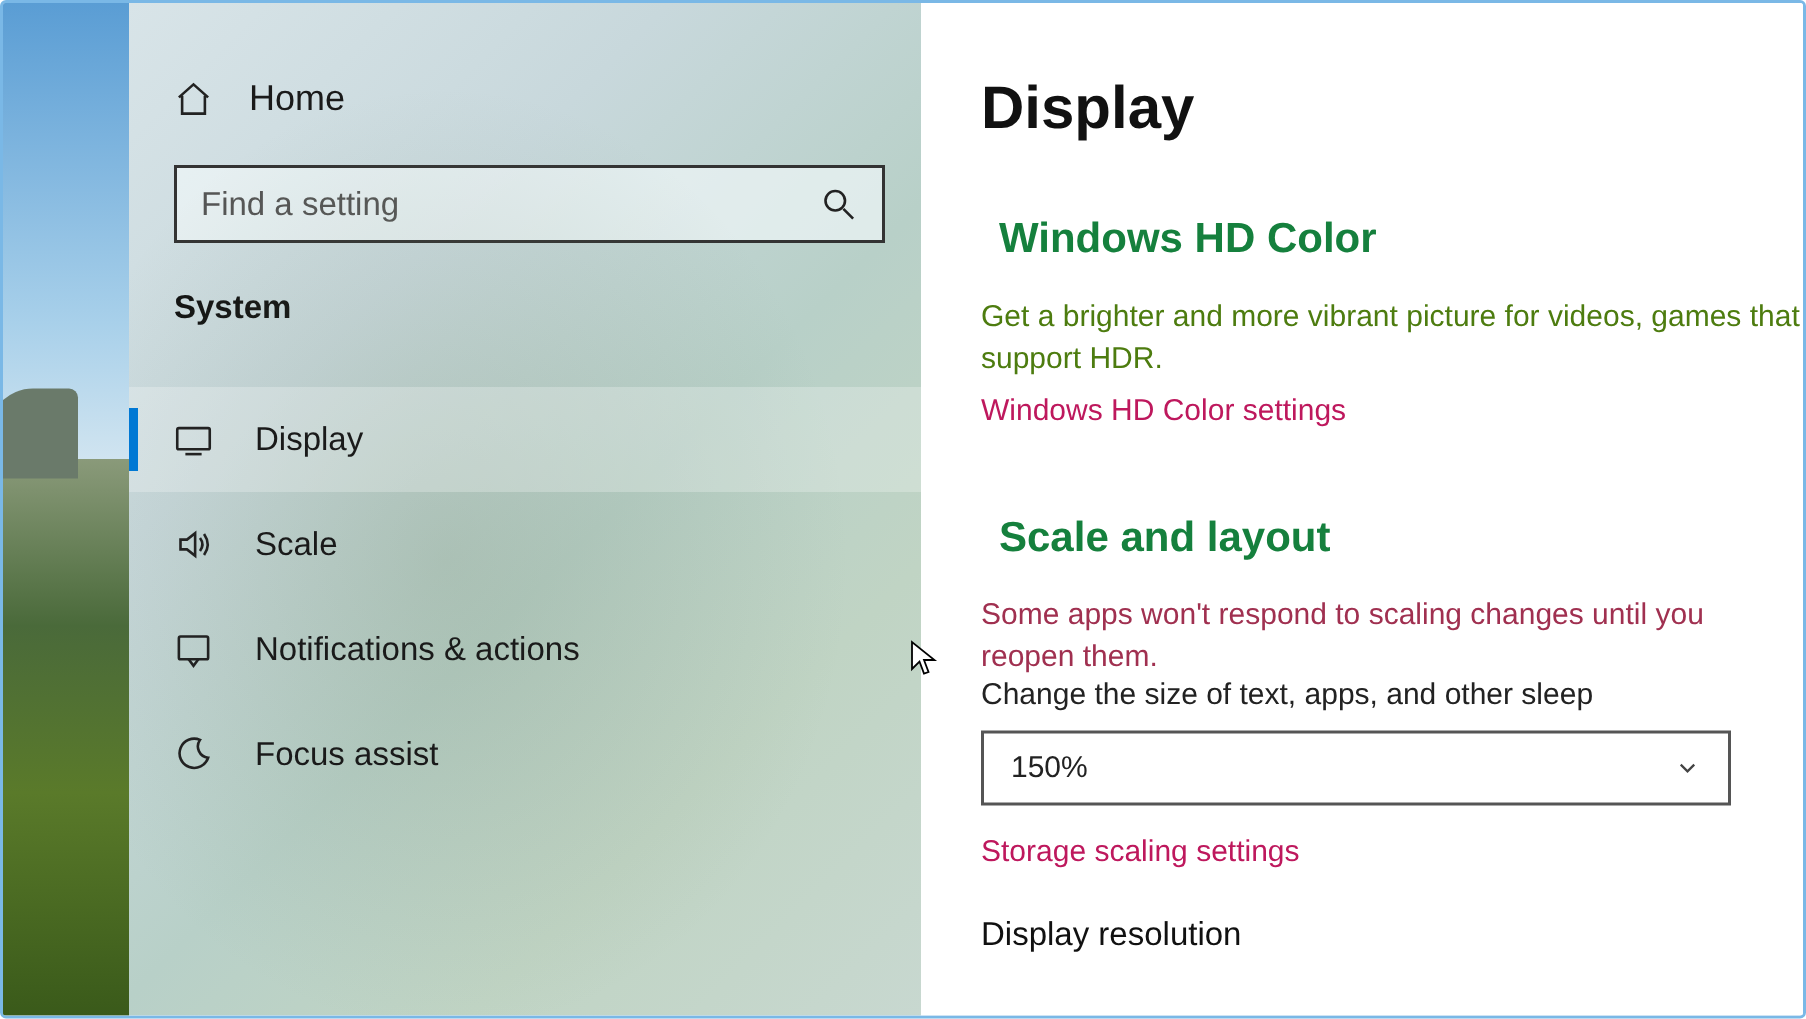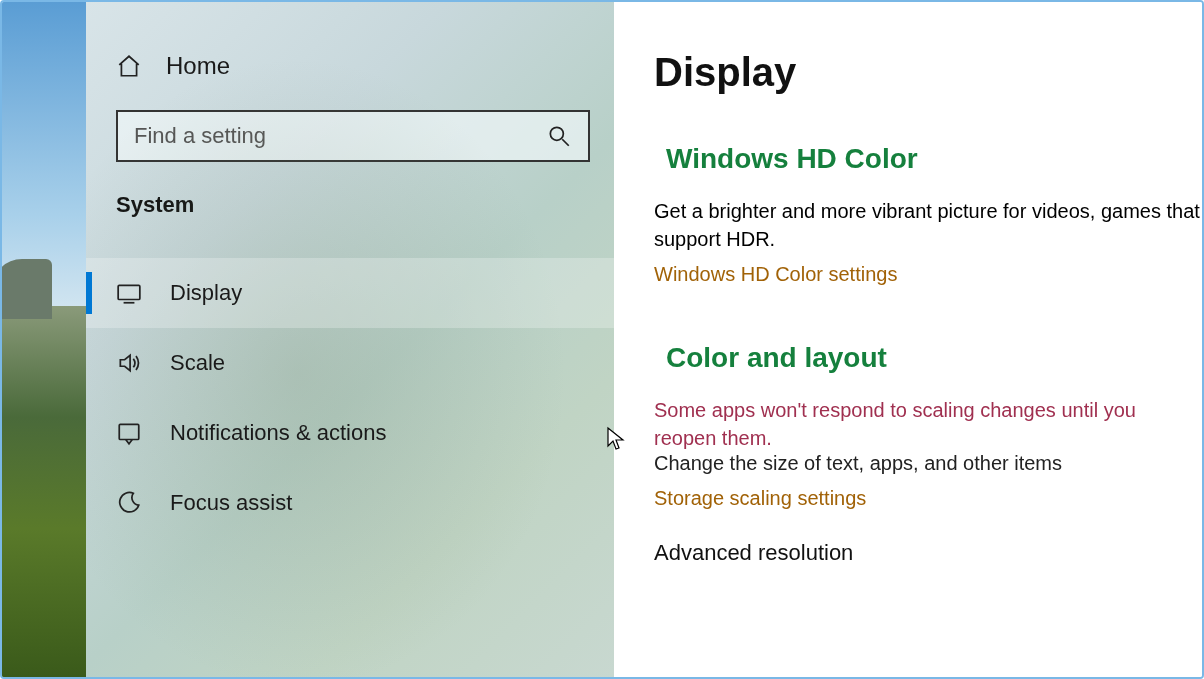--- a/index.html
+++ b/index.html
@@ -120,22 +120,22 @@
 
   .content {
     flex: 1;
     height: 100%;
     background: #fff;
     padding: 48px 0 0 40px;
     overflow: hidden;
   }
   .page-title { font-size: 40px; font-weight: 600; color: #111; margin-bottom: 48px; }
   .section-title { font-size: 28px; font-weight: 700; color: #15803d; margin-bottom: 22px; margin-left: 12px; }
-  .section-desc { font-size: 20px; color: #000000; line-height: 1.4; margin-bottom: 10px; }
-  .link { font-size: 20px; color: #a16207; cursor: pointer; display:inline-block; }
+  .section-desc { font-size: 20px; color: #4d7c0f; line-height: 1.4; margin-bottom: 10px; }
+  .link { font-size: 20px; color: #be185d; cursor: pointer; display:inline-block; }
   .section-gap { height: 56px; }
   .warning-text { font-size: 20px; color: #a03050; line-height: 1.4; margin-bottom: 0; }
   .field-label { font-size: 20px; color: #222; margin-bottom: 12px; }
   .dropdown {
     width: 500px;
     height: 50px;
     border: 2px solid #555;
     display: flex;
     align-items: center;
     justify-content: space-between;
@@ -232,27 +232,35 @@
 
 <div class="content">
   <h1 class="page-title">Display</h1>
 
   <h2 class="section-title">Windows HD Color</h2>
   <p class="section-desc">Get a brighter and more vibrant picture for videos, games that support HDR.</p>
   <a class="link">Windows HD Color settings</a>
 
   <div class="section-gap"></div>
 
-  <h2 class="section-title">Color and layout</h2>
+  <h2 class="section-title">Scale and layout</h2>
   <p class="warning-text">Some apps won't respond to scaling changes until you reopen them.</p>
-  <p class="field-label">Change the size of text, apps, and other items</p>
-
+  <p class="field-label">Change the size of text, apps, and other sleep</p>
+
+  <div class="dropdown">
+    <span>150%</span>
+    <span class="chev">
+      <svg viewBox="0 0 24 24">
+          <polyline points="6 9 12 15 18 9"></polyline>
+        </svg>
+    </span>
+  </div>
 
   <a class="link">Storage scaling settings</a>
 
-  <p class="sub-heading">Advanced resolution</p>
+  <p class="sub-heading">Display resolution</p>
 </div>
 
 <div class="cursor-arrow">
   <svg viewBox="0 0 20 26">
       <path d="M2 2 L2 20 L7 15 L10 23 L13 22 L10 14 L17 14 Z" fill="#fff" stroke="#000" stroke-width="1.2"></path>
     </svg>
 </div>
 
 </body></html>

